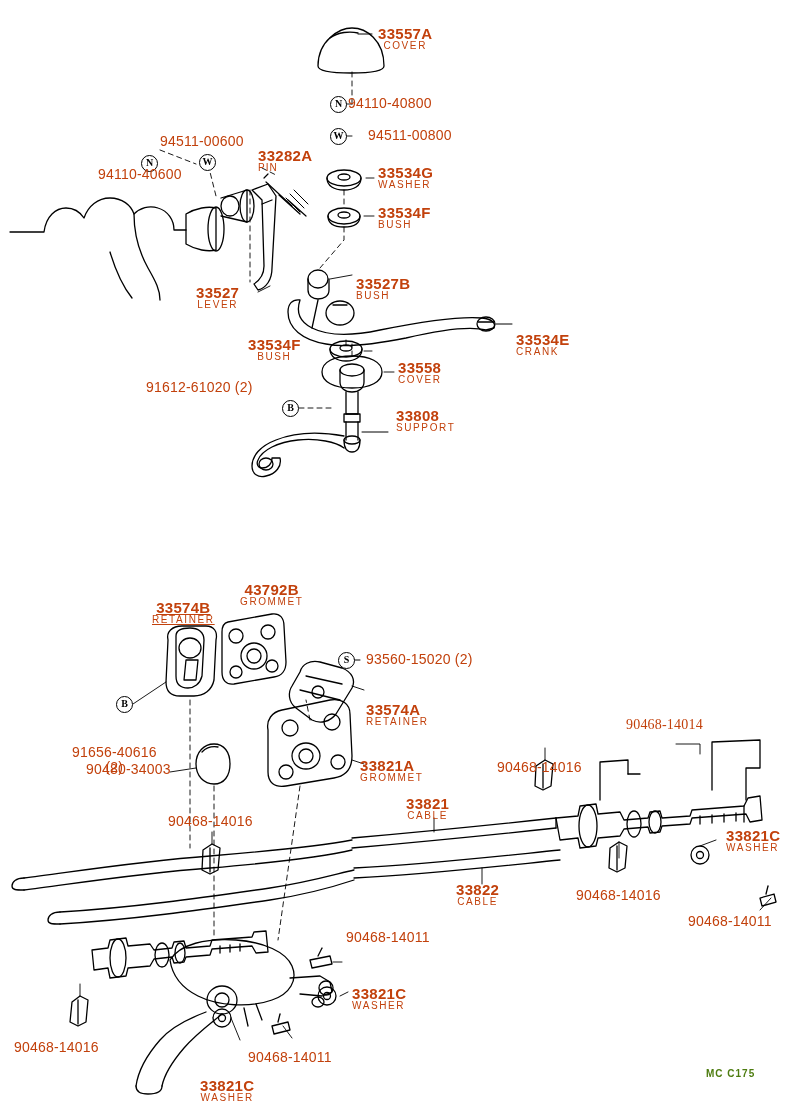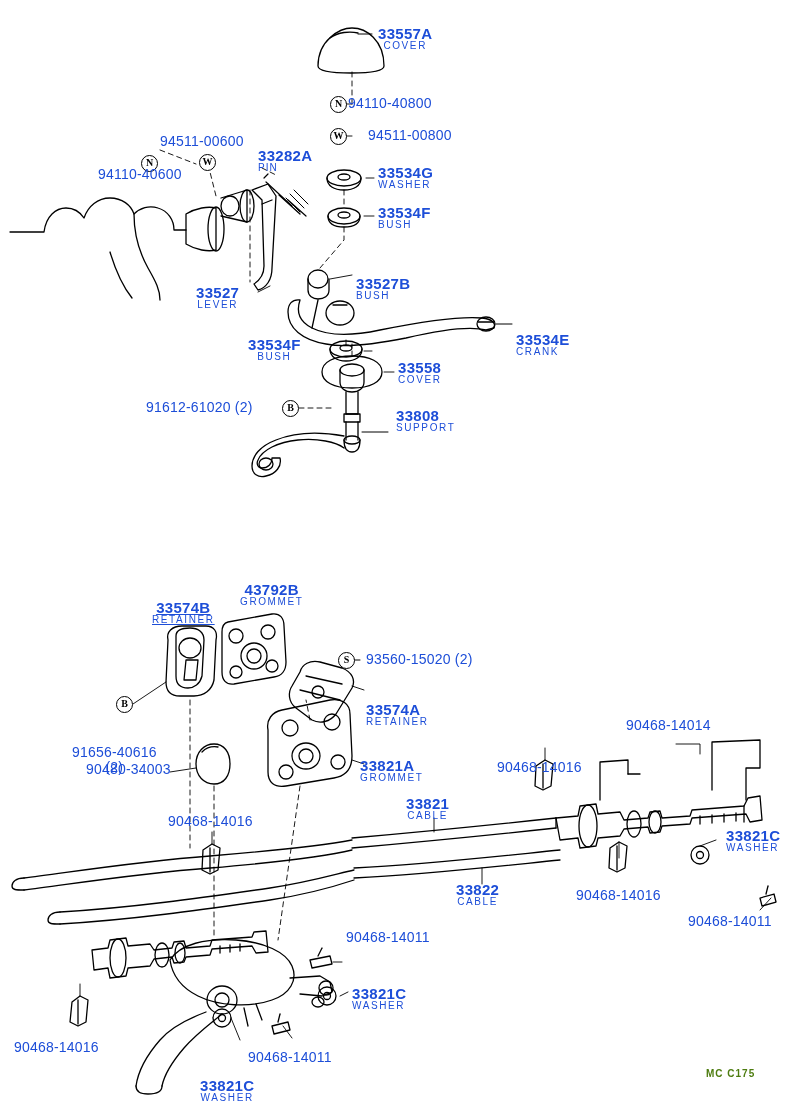--- a/index.html
+++ b/index.html
@@ -16,21 +16,21 @@
     overflow: hidden;
   }
   #svg-layer {
     position: absolute;
     left: 0; top: 0;
     width: 800px;
     height: 1104px;
   }
   .lbl {
     position: absolute;
-    color: #1d4ed8;
+    color: #c2410c;
     white-space: nowrap;
     line-height: 1.05;
   }
   .lbl .pn {
     font-size: 15px;
     font-weight: bold;
     letter-spacing: 0.3px;
     display: block;
   }
   .lbl .pn.thin {
@@ -343,21 +343,21 @@
   <div class="lbl ctr" style="left:248px; top:337px;">
     <span class="pn">33534F</span>
     <span class="sub">BUSH</span>
   </div>
 
   <div class="lbl" style="left:398px; top:360px;">
     <span class="pn">33558</span>
     <span class="sub">COVER</span>
   </div>
 
-  <div class="lbl" style="left:146px; top:400px;">
+  <div class="lbl" style="left:146px; top:380px;">
     <span class="pn thin">91612-61020 (2)</span>
   </div>
   <div class="circ" style="left:282px; top:400px;">B</div>
 
   <div class="lbl" style="left:396px; top:408px;">
     <span class="pn">33808</span>
     <span class="sub">SUPPORT</span>
   </div>
 
   <div class="lbl ctr" style="left:152px; top:600px;text-decoration:underline;">
@@ -396,21 +396,21 @@
   </div>
 
   <div class="lbl" style="left:168px; top:814px;">
     <span class="pn thin">90468-14016</span>
   </div>
 
   <div class="lbl" style="left:497px; top:760px;">
     <span class="pn thin">90468-14016</span>
   </div>
 
-  <div class="lbl" style="left:626px; top:718px;">
+  <div class="lbl" style="left:626px; top:718px;font-family:Liberation Serif, serif;">
     <span class="pn thin">90468-14014</span>
   </div>
 
   <div class="lbl ctr" style="left:406px; top:796px;">
     <span class="pn">33821</span>
     <span class="sub">CABLE</span>
   </div>
 
   <div class="lbl ctr" style="left:456px; top:882px;">
     <span class="pn">33822</span>

